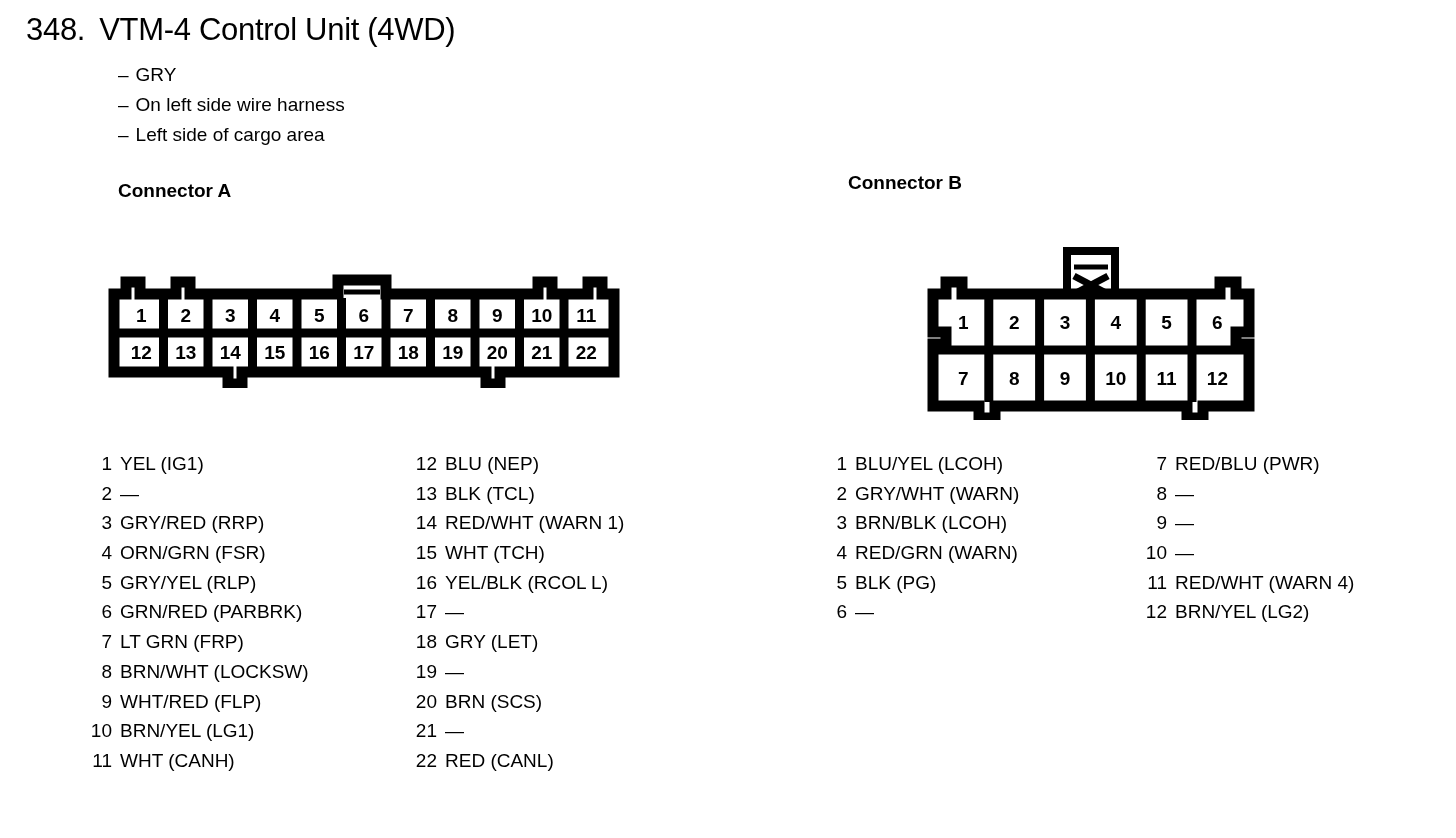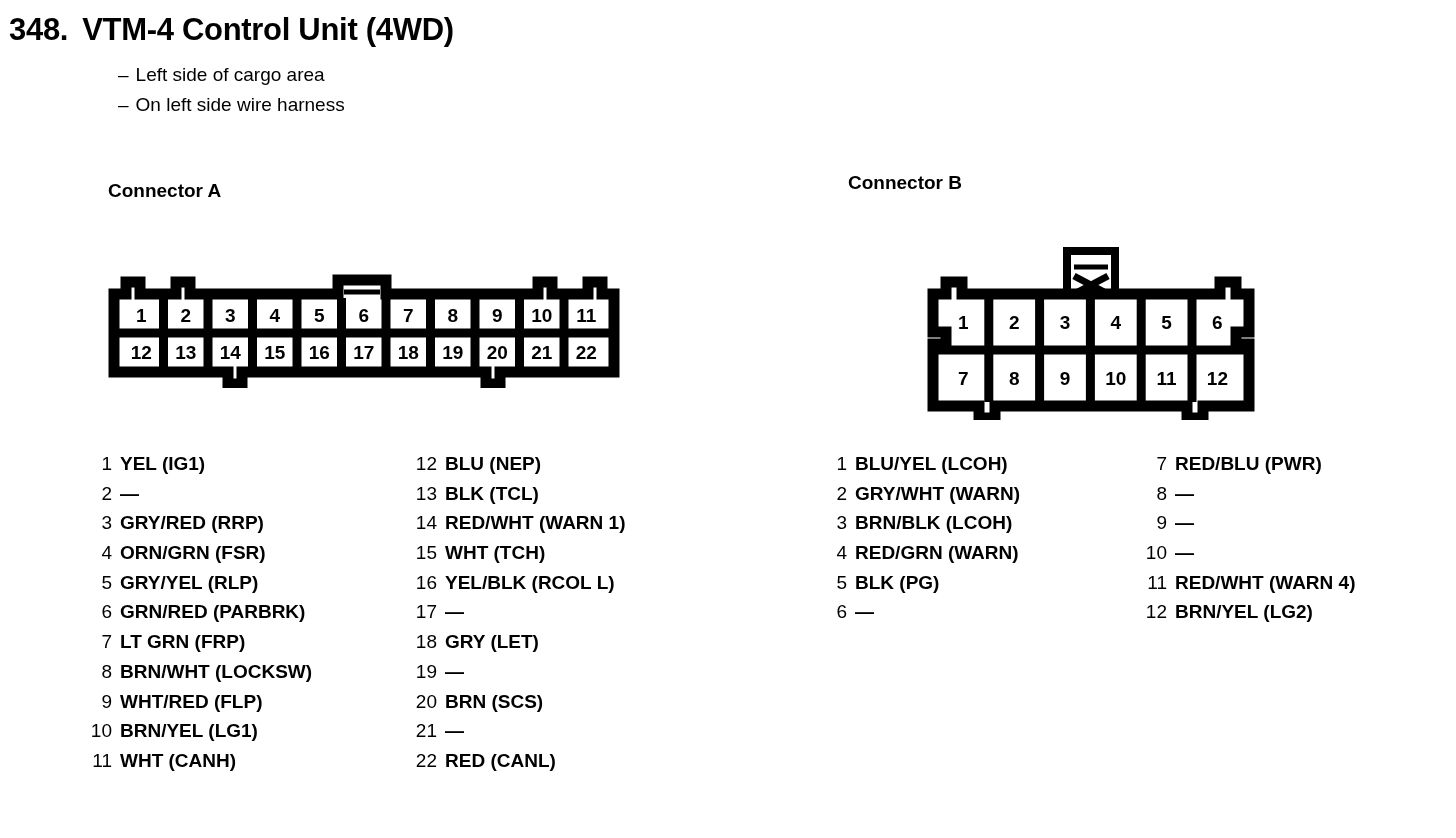--- a/index.html
+++ b/index.html
@@ -12,24 +12,24 @@
     height: 838px;
     position: relative;
     font-family: "Liberation Sans", sans-serif;
     color: #000000;
     overflow: hidden;
   }
 
   
   #page-title {
     position: absolute;
-    left: 9px;
+    left: 26px;
     top: 12px;
     font-size: 31px;
-    font-weight: bold;
+    font-weight: normal;
     letter-spacing: -0.3px;
     white-space: nowrap;
   }
   #page-title .num { margin-right: 14px; }
 
   #description-list {
     position: absolute;
     left: 118px;
     top: 60px;
     font-size: 19px;
@@ -38,21 +38,21 @@
   #description-list .desc-line { white-space: nowrap; }
   #description-list .dash { margin-right: 7px; }
 
   
   .connector-heading {
     position: absolute;
     font-size: 19px;
     font-weight: bold;
     white-space: nowrap;
   }
-  #heading-a { left: 108px; top: 180px; }
+  #heading-a { left: 118px; top: 180px; }
   #heading-b { left: 848px; top: 172px; }
 
   
   #connector-a-diagram { position: absolute; left: 108px; top: 272px; }
   #connector-b-diagram { position: absolute; left: 922px; top: 240px; }
 
   .pin-num {
     font-family: "Liberation Sans", sans-serif;
     font-weight: bold;
     fill: #000000;
@@ -76,37 +76,39 @@
     white-space: nowrap;
   }
   .pin-row .pin-no {
     width: 26px;
     text-align: right;
     flex: 0 0 auto;
   }
   .pin-row .pin-desc {
     margin-left: 8px;
     flex: 0 0 auto;
-    font-weight: bold;
   }
   .pin-row .pin-desc.empty { letter-spacing: 0; }
 </style>
 </head>
 <body>
 
 <div id="page-title">
   <span class="num">348.</span><span>VTM-4 Control Unit (4WD)</span>
 </div>
 
 <div id="description-list">
   <div class="desc-line">
-    <span class="dash">–</span><span>Left side of cargo area</span>
+    <span class="dash">–</span><span>GRY</span>
   </div>
   <div class="desc-line">
     <span class="dash">–</span><span>On left side wire harness</span>
+  </div>
+  <div class="desc-line">
+    <span class="dash">–</span><span>Left side of cargo area</span>
   </div>
 </div>
 
 <div class="connector-heading" id="heading-a">Connector A</div>
 
 <svg id="connector-a-diagram" width="512" height="116" viewBox="0 0 512 116">
 
   <path d="M 6 22
            L 18 22 L 18 10 L 32 10 L 32 22
            L 68 22 L 68 10 L 82 10 L 82 22

